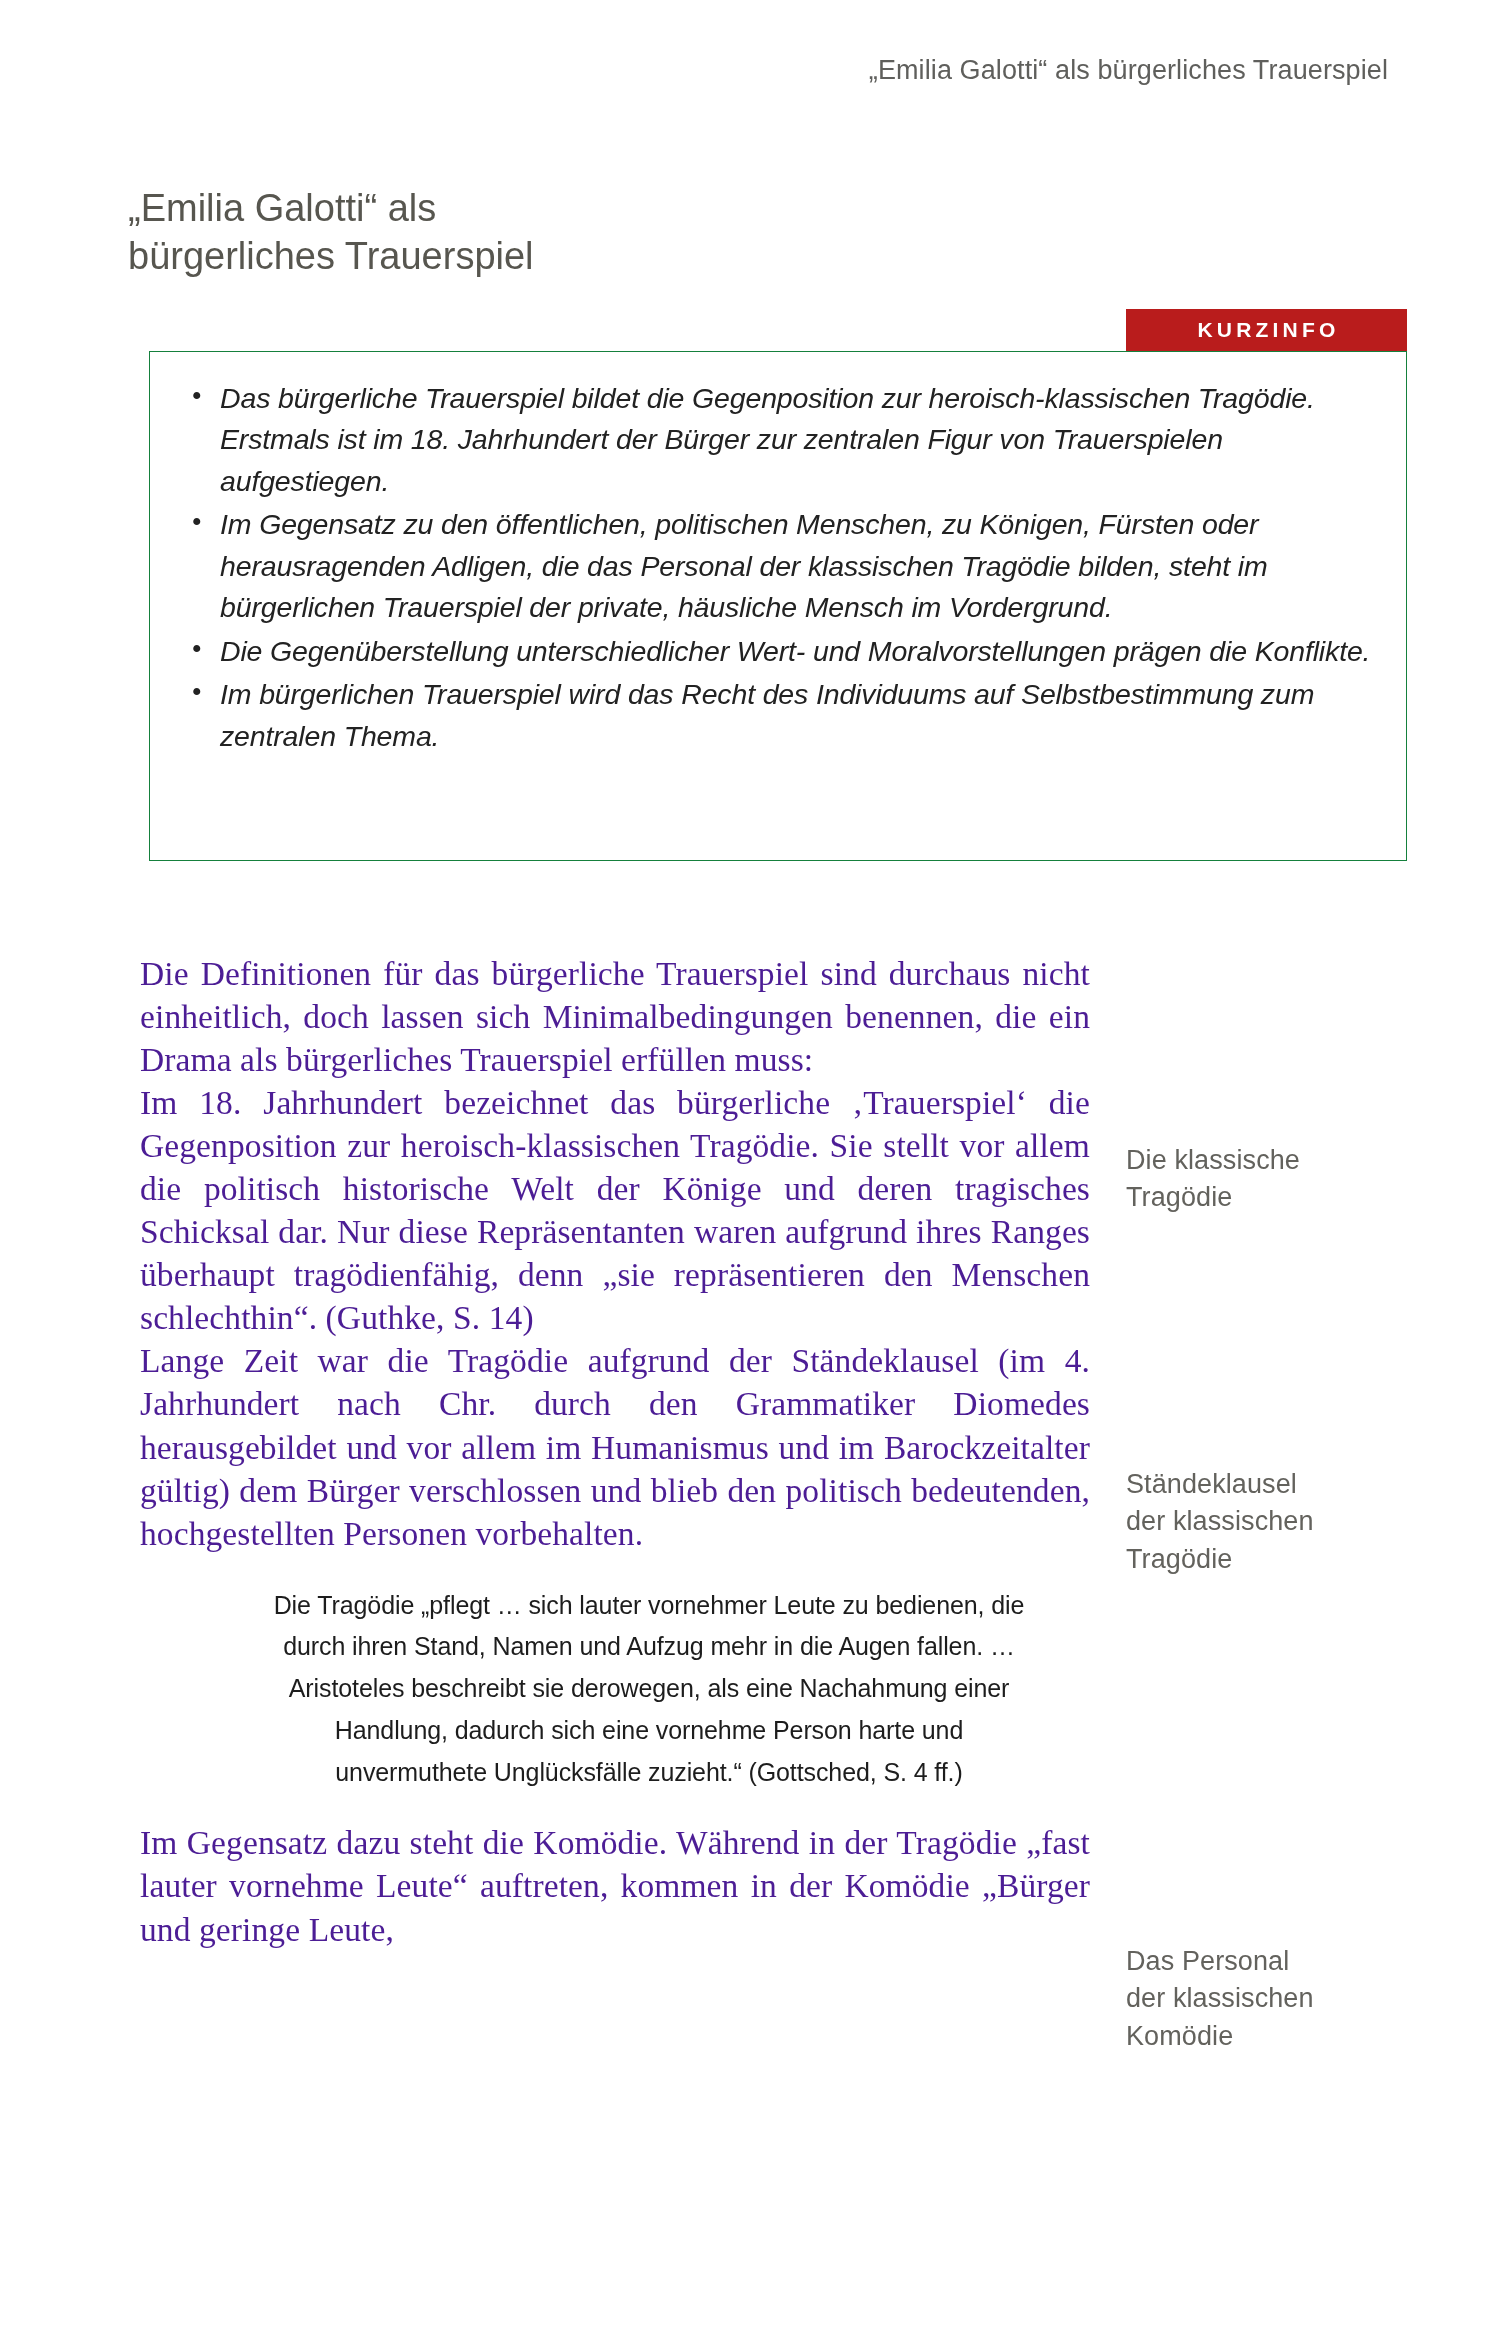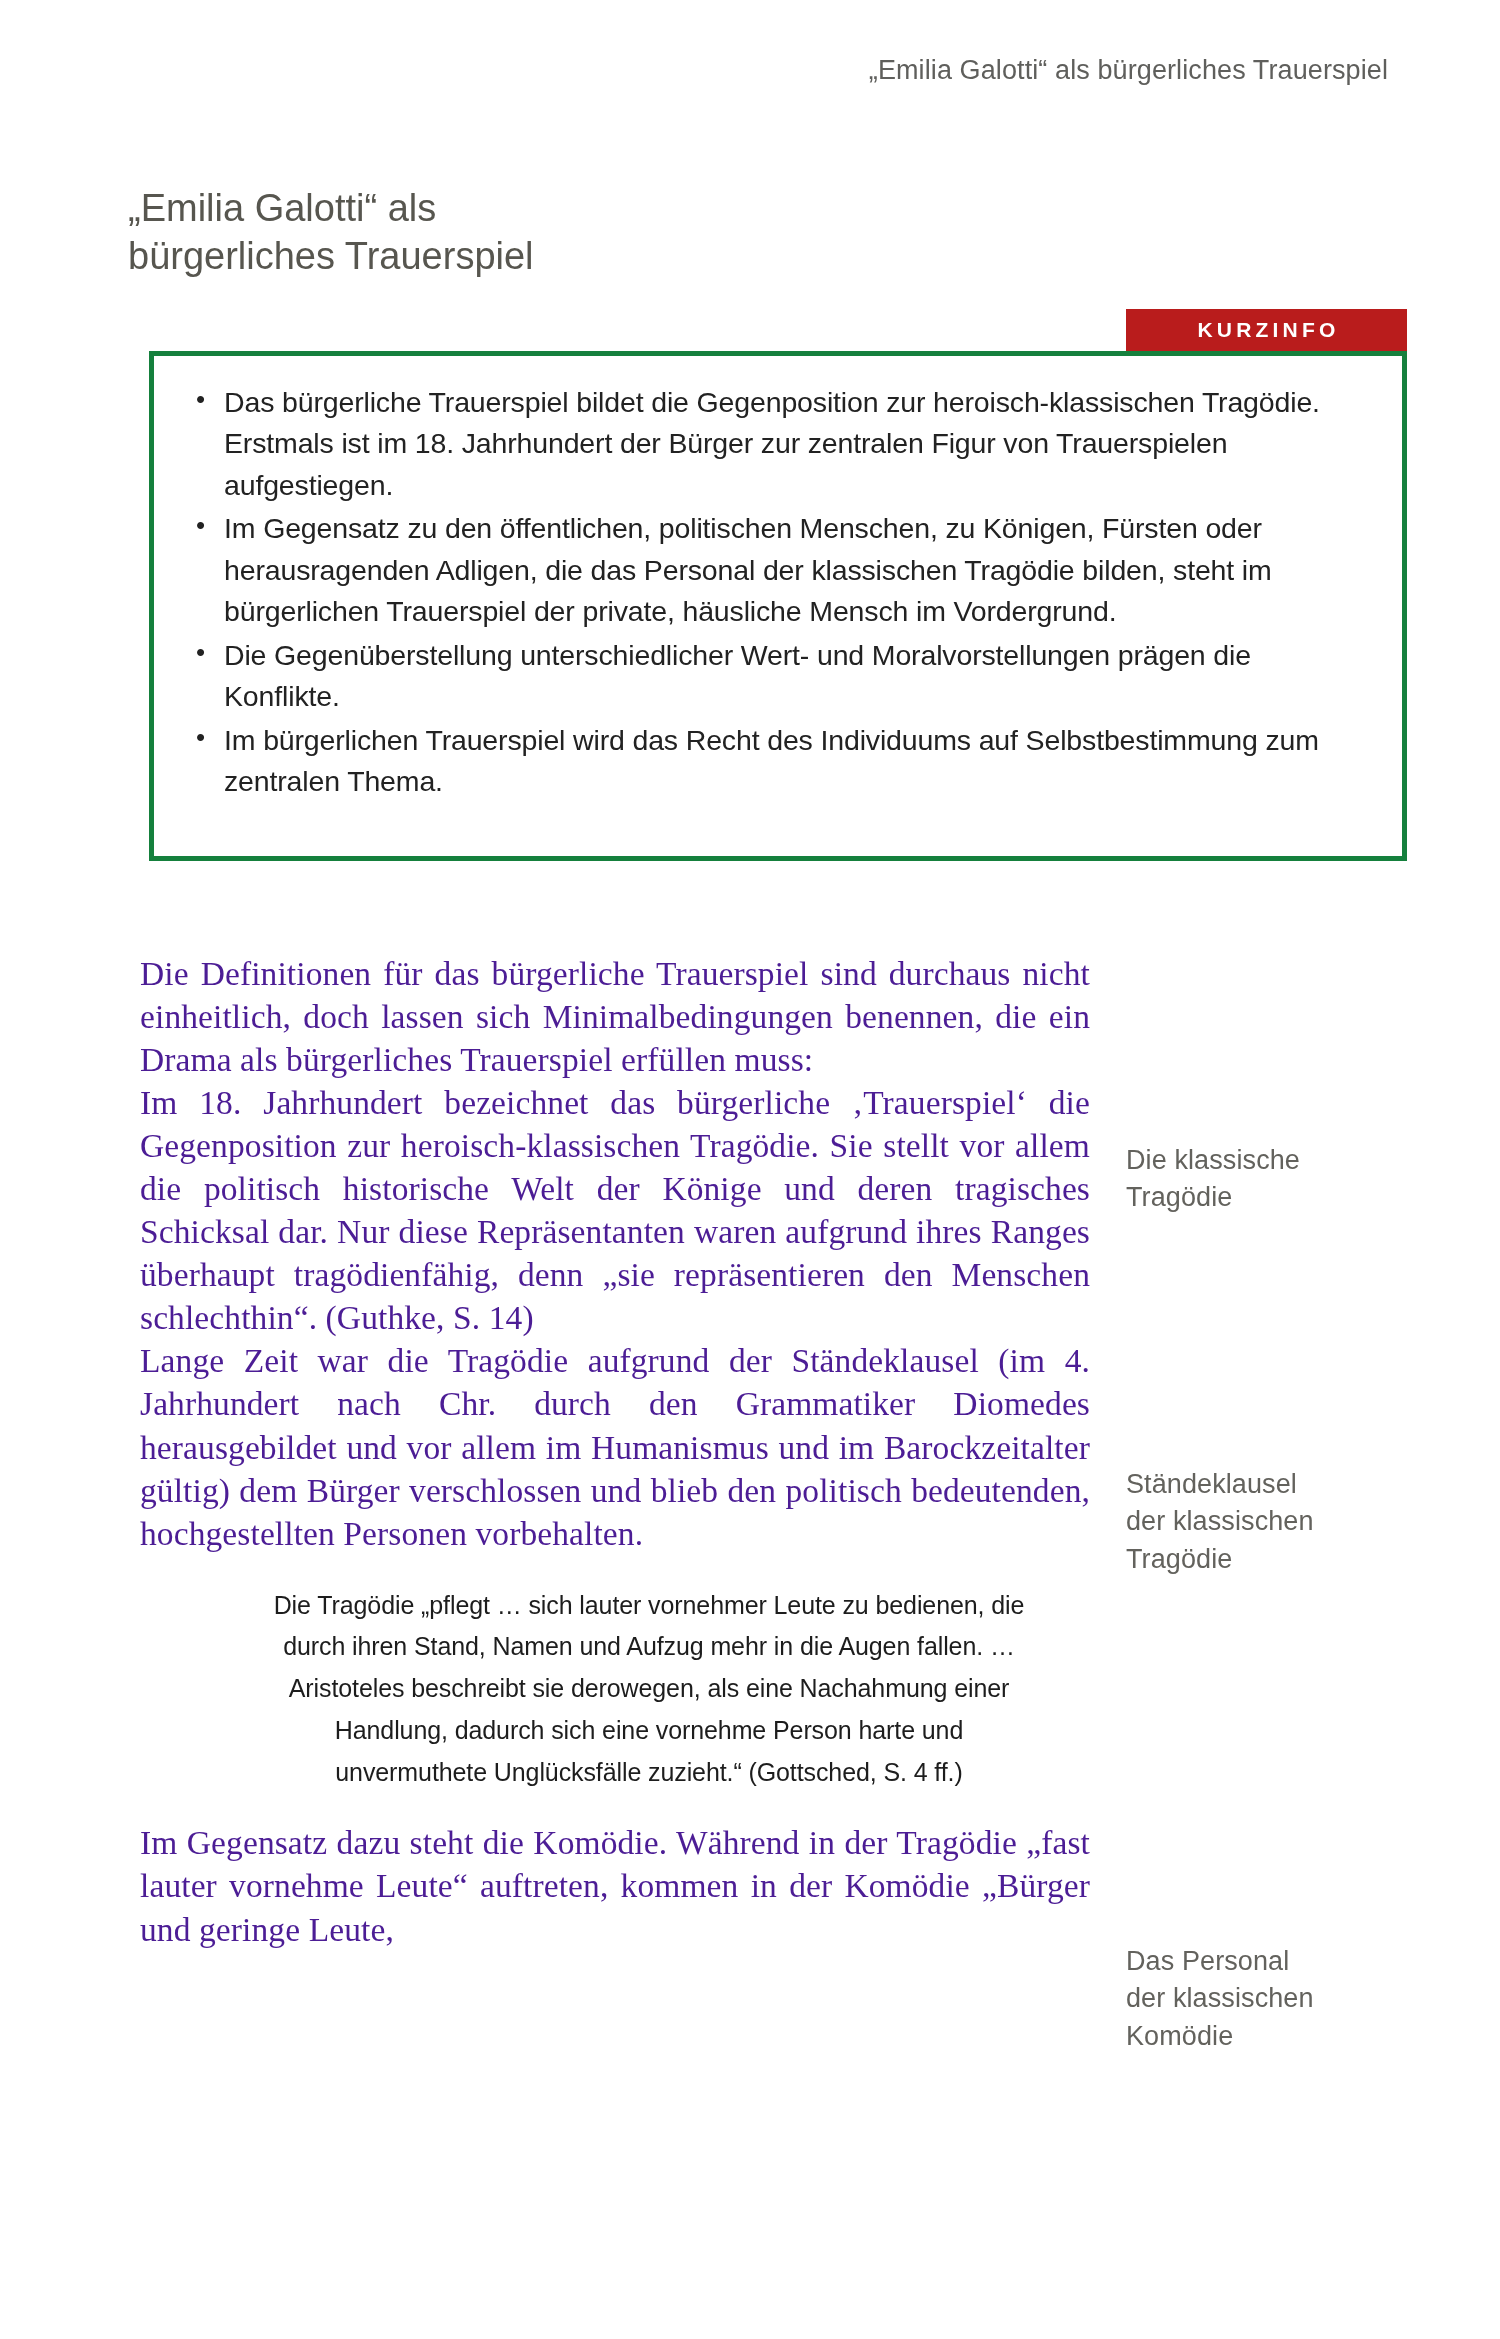--- a/index.html
+++ b/index.html
@@ -66,23 +66,24 @@
     padding-left: 4px;
   }
 
   
   .info-box {
     position: absolute;
     top: 351px;
     left: 149px;
     width: 1258px;
     height: 510px;
-    border: 5px solid #15803d;
+    border: 1px solid #15803d;
     box-sizing: border-box;
     background: #ffffff;
+    font-style: italic;
   }
   .info-list {
     list-style: none;
     margin: 0;
     padding: 26px 30px 0 34px;
   }
   .info-list li {
     position: relative;
     padding-left: 36px;
     margin-bottom: 2px;

